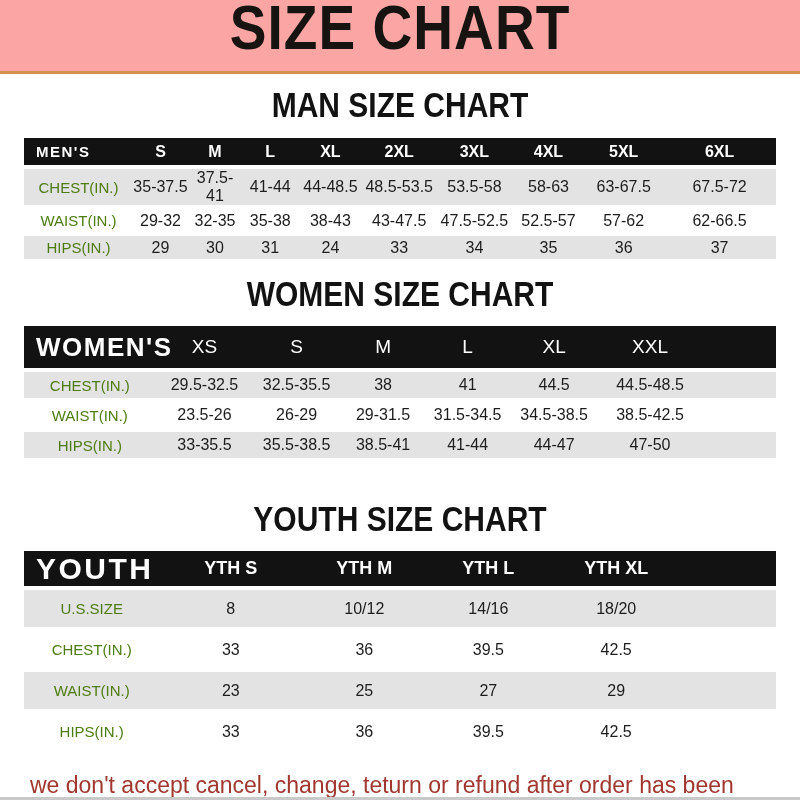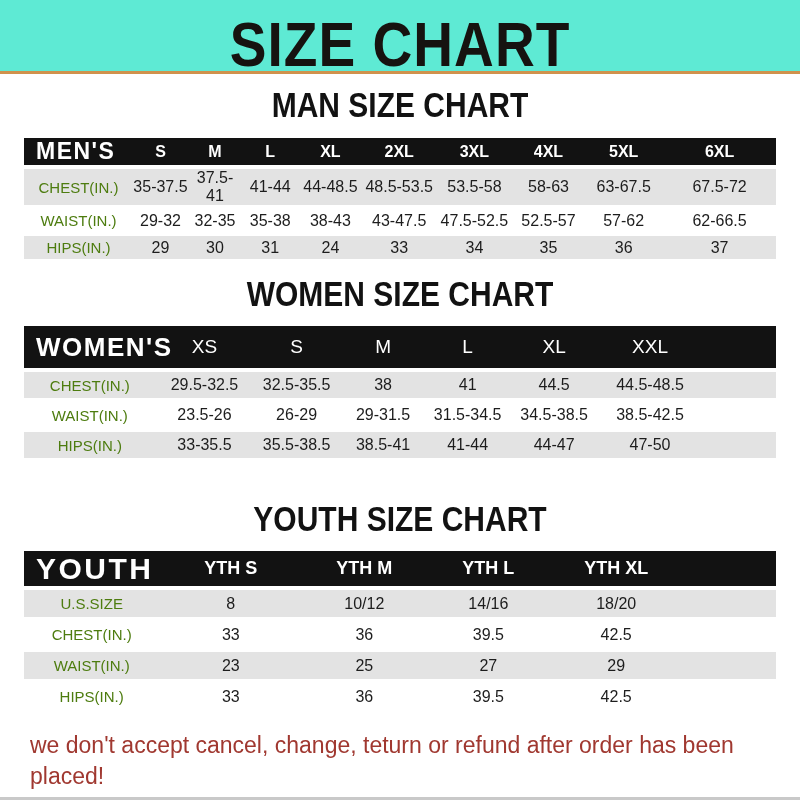--- a/index.html
+++ b/index.html
@@ -5,23 +5,23 @@
   html,body{margin:0;padding:0;}
   body{
     width:800px;height:800px;
     background:#ffffff;
     font-family:"Liberation Sans", sans-serif;
     position:relative;overflow:hidden;
   }
   
   .banner{
     height:71px;
-    background:#5eead4;
+    background:#fca5a5;
     border-bottom:3px solid #d0924d;
-    display:flex;align-items:flex-end;justify-content:center;
+    display:flex;align-items:flex-start;justify-content:center;
   }
   .banner-title{
     font-size:54px;font-weight:bold;color:#161310;
     letter-spacing:1px;line-height:1;
     transform:scale(1.02,1.18);
     margin:0;
   }
   
   .sec-heading{
     text-align:center;
@@ -45,31 +45,31 @@
     text-align:center;vertical-align:middle;
     padding:0;
   }
   table.size-table th.hlabel{
     text-align:left;padding-left:12px;
     font-size:22px;font-weight:bold;letter-spacing:1.5px;
   }
   table.men th{height:27px;font-size:16px;font-weight:bold;}
   table.women th{height:42px;font-size:19px;font-weight:normal;}
   table.youth th{height:35px;font-size:18px;font-weight:bold;}
-  table.men th.hlabel{font-size:23px;}
+  table.men th.hlabel{font-size:15px;}
   table.women th.hlabel{font-size:26px;}
   table.youth th.hlabel{font-size:30px;letter-spacing:2.5px;}
   table.size-table td{
     text-align:center;vertical-align:middle;
     font-size:16px;color:#1d1d1d;padding:0;
   }
   table.size-table td.rlabel{font-size:15px;color:#4d7c0f;}
   table.men td{height:23px;}
   table.women td{height:26px;}
-  table.youth td{height:27px;}
+  table.youth td{height:37px;}
   tr.row-gray td{background:#E3E3E3;}
   tr.row-white td{background:#ffffff;}
   
   .footer{
     margin:16px 20px 0 30px;
     color:#A03830;
     font-size:23px;
     line-height:31px;
     font-weight:normal;
   }

